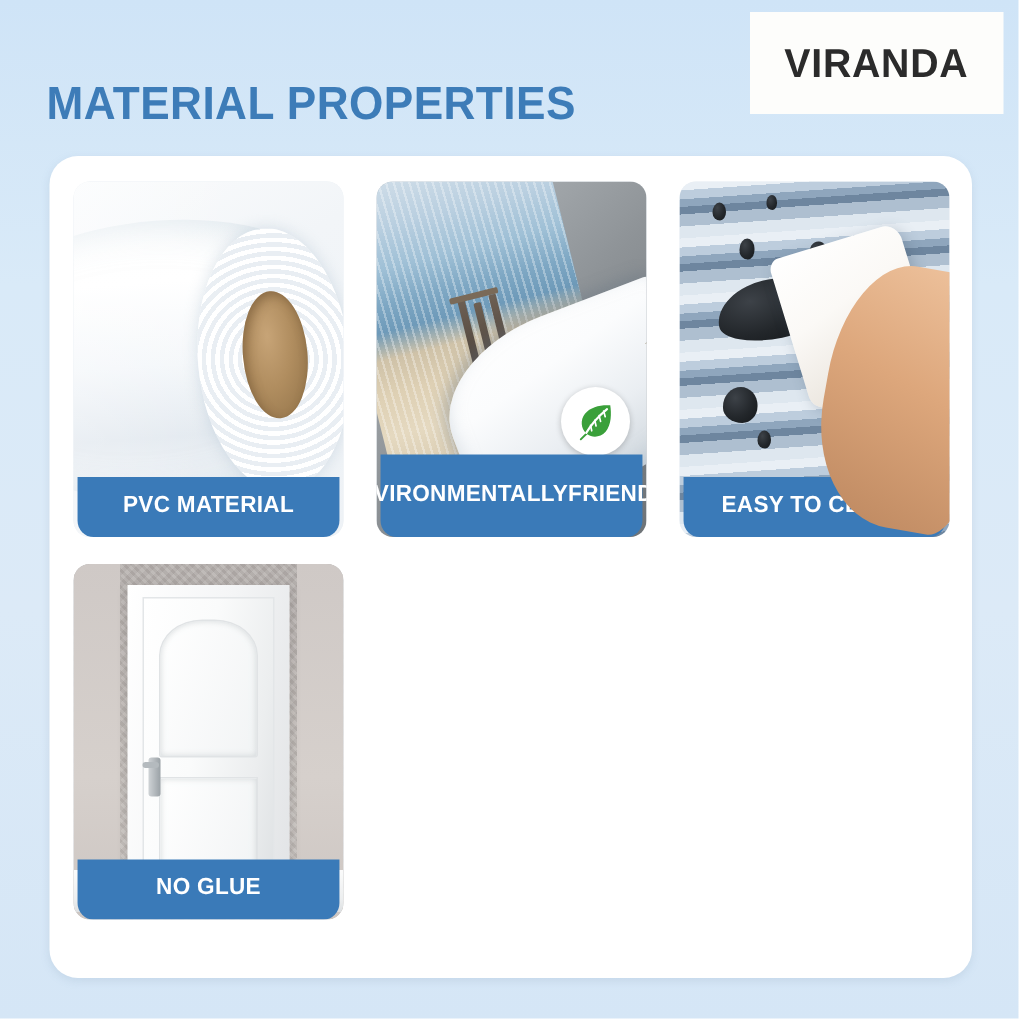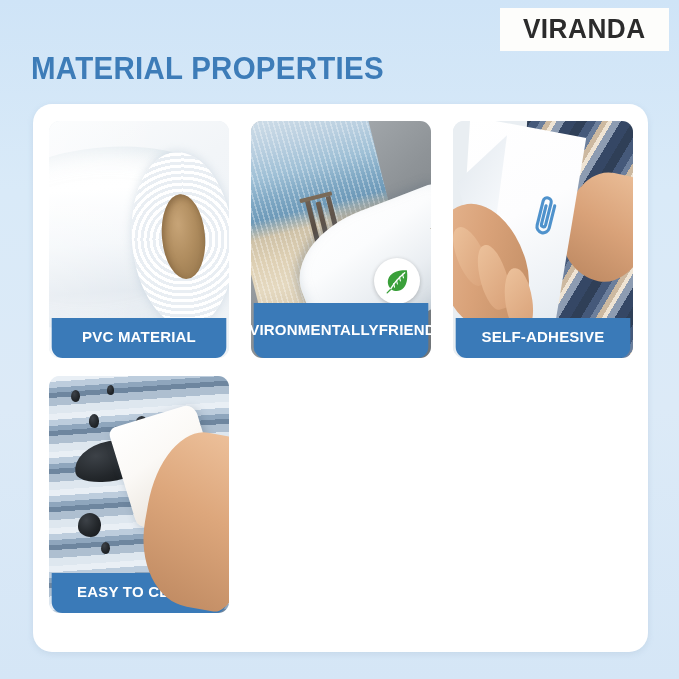--- a/index.html
+++ b/index.html
@@ -16,21 +16,21 @@
     background: linear-gradient(180deg, #cfe4f7 0%, #d9eaf8 28%, #dceaf7 60%, #d5e6f6 100%);
     position: relative;
   }
 
   
   .brand-box {
     position: absolute;
     top: 8px;
     left: 500px;
     width: 169px;
-    height: 43px;
+    height: 68px;
     background: #fdfdfb;
     display: flex;
     align-items: center;
     justify-content: center;
   }
   .brand-text {
     font-family: "Liberation Sans", sans-serif;
     font-weight: bold;
     font-size: 27px;
     letter-spacing: 0.5px;
@@ -477,48 +477,50 @@
           </svg>
         </div>
       </div>
       <div class="card-label two-line">
         <span>ENVIRONMENTALLY</span>
           <br>
         <span>FRIENDLY</span>
       </div>
     </div>
 
-    <div class="card">
-      <div class="card-photo ph-adh">
-        <div class="adh-marble"></div>
-        <div class="hand-r"></div>
-        <div class="adh-sheet"></div>
-        <div class="adh-fold"></div>
-        <svg class="clip-icon" viewBox="0 0 34 48">
-          <path d="M23 12 L23 35 a6.2 6.2 0 0 1 -12.4 0 L10.6 10 a4.1 4.1 0 0 1 8.2 0 L18.8 33 a2.1 2.1 0 0 1 -4.2 0 L14.6 14" fill="none" stroke="#4f92cc" stroke-width="3.1" stroke-linecap="round" stroke-linejoin="round"></path>
-        </svg>
-        <div class="hand-l"></div>
-        <div class="finger" style="left:2%;bottom:30%;width:15%;height:26%;transform:rotate(-24deg);"></div>
-        <div class="finger" style="left:15%;bottom:20%;width:15%;height:28%;transform:rotate(-16deg);"></div>
-        <div class="finger" style="left:29%;bottom:12%;width:15%;height:26%;transform:rotate(-8deg);"></div>
-      </div>
-      <div class="card-label">SELF-ADHESIVE</div>
-    </div>
 
 
     <div class="card">
       <div class="card-photo ph-clean">
         <div class="stain" style="left:12%;top:6%;width:5%;height:5%;"></div>
         <div class="stain" style="left:32%;top:4%;width:4%;height:4%;"></div>
         <div class="stain" style="left:22%;top:16%;width:6%;height:6%;"></div>
         <div class="stain" style="left:48%;top:17%;width:7%;height:7%;"></div>
         <div class="stain smear" style="left:14%;top:28%;width:36%;height:17%;"></div>
         <div class="stain" style="left:16%;top:58%;width:13%;height:10%;"></div>
         <div class="stain" style="left:29%;top:70%;width:5%;height:5%;"></div>
         <div class="hand-clean"></div>
         <div class="cloth"></div>
       </div>
       <div class="card-label">EASY TO CLEAN</div>
     </div>
 
+    <div class="card">
+      <div class="card-photo ph-door">
+        <div class="wall-tex"></div>
+        <div class="wall-left"></div>
+        <div class="wall-right"></div>
+        <div class="door-frame">
+          <div class="door-slab">
+            <div class="door-panel-top"></div>
+            <div class="door-panel-bot"></div>
+            <div class="door-handle"></div>
+          </div>
+        </div>
+        <div class="baseboard"></div>
+        <div class="skirt-notch" style="left:2%;"></div>
+        <div class="skirt-notch" style="right:2%;"></div>
+      </div>
+      <div class="card-label">NO GLUE</div>
+    </div>
 
   </div>
 </div>
 
 </body></html>

